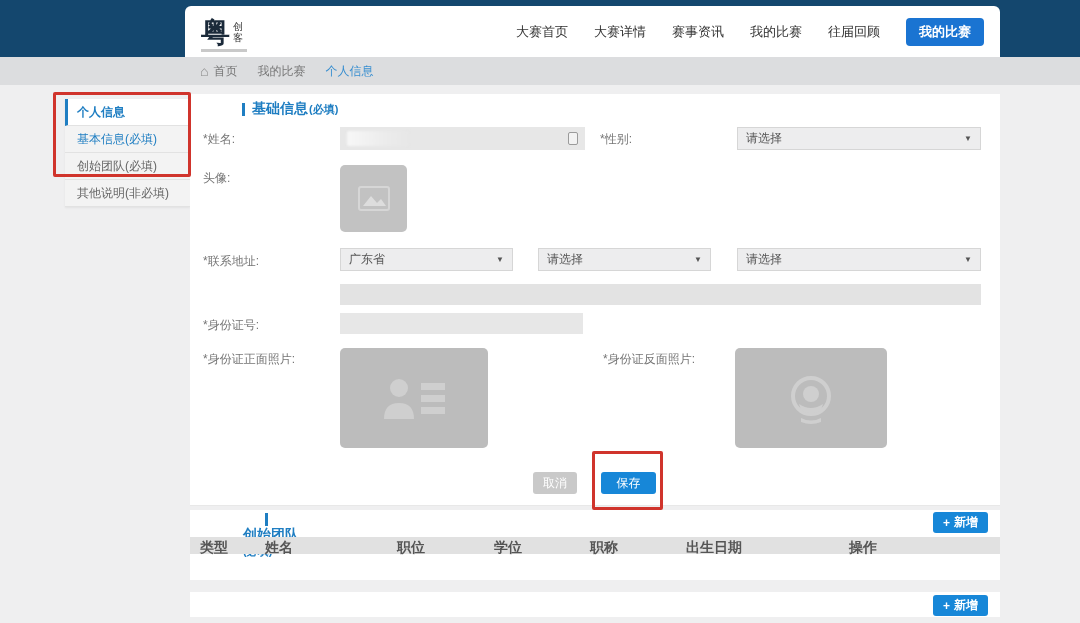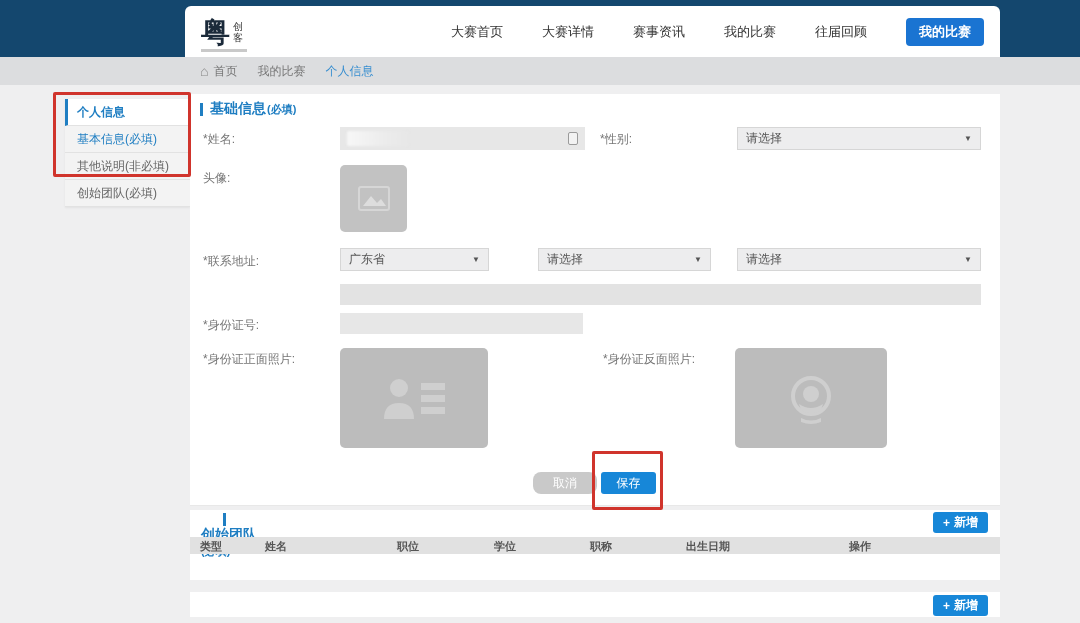--- a/index.html
+++ b/index.html
@@ -8,21 +8,21 @@
 
   
   .topbar { position:absolute; top:0; left:0; width:1080px; height:57px; background:#14476e; }
   .header-card { position:absolute; top:6px; left:185px; width:815px; height:51px; background:#ffffff;
                  border-radius:6px 6px 0 0; display:flex; align-items:center; justify-content:space-between;
                  padding:0 16px; }
   .logo { display:flex; align-items:flex-start; gap:3px; }
   .logo-glyph { font-size:29px; font-weight:bold; color:#1b2a3a; line-height:30px; }
   .logo-stack { display:flex; flex-direction:column; font-size:10px; color:#333; line-height:11px; margin-top:4px; }
   .logo-caption { position:absolute; left:16px; top:43px; width:46px; height:3px; background:#c9c9c9; }
-  .nav { display:flex; align-items:center; gap:39px; }
+  .nav { display:flex; align-items:center; gap:26px; }
   .nav-item { font-size:13px; color:#333; cursor:pointer; white-space:nowrap; }
   .my-btn { background:#1a74d2; color:#fff; font-size:13px; font-weight:bold; padding:5px 13px;
             border-radius:4px; border:none; cursor:pointer; white-space:nowrap; }
 
   
   .crumbbar { position:absolute; top:57px; left:0; width:1080px; height:28px; background:#dcdddf;
               display:flex; align-items:center; padding-left:200px; gap:20px; font-size:12px; color:#777; }
   .crumb-home { display:flex; align-items:center; gap:5px; }
   .home-ic { font-size:14px; color:#8a8a8a; line-height:12px; }
   .crumb-current { color:#3a8fd0; }
@@ -30,21 +30,21 @@
   
   .sidebar { position:absolute; left:65px; top:99px; width:125px; box-shadow:0 1px 2px rgba(0,0,0,.06); }
   .side-item { height:27px; line-height:27px; padding-left:12px; font-size:12px; color:#666;
                background:#f3f3f3; border-bottom:1px solid #e2e2e2; cursor:pointer; white-space:nowrap; }
   .side-item.active { background:#fff; color:#1f7ec2; font-weight:bold; border-left:3px solid #1f7ec2; padding-left:9px; }
   .side-item.link-blue { color:#1f7ec2; }
 
   
   .panel { position:absolute; left:190px; width:810px; background:#fff; }
 
-  .sec-h { position:absolute; display:flex; align-items:baseline; }
+  .sec-h { position:absolute; display:flex; align-items:baseline;margin-left:42px; }
   .sec-bar { width:3px; height:13px; background:#1f7ec2; margin-right:7px; align-self:center; }
   .sec-title { font-size:14px; font-weight:bold; color:#1f7ec2; }
   .sec-suffix { font-size:11px; font-weight:bold; color:#1f7ec2; margin-left:1px; }
   .sec-hint { font-size:11px; color:#999; margin-left:10px; }
 
   .f-label { position:absolute; font-size:12px; color:#757575; white-space:nowrap; }
 
   .t-input { position:absolute; background:#e7e7e7; border:none; }
   .redact { position:absolute; left:7px; top:4px; width:62px; height:15px; border-radius:2px;
             background:linear-gradient(90deg,#f7f7f7,#ececec 60%,#e7e7e7); filter:blur(1px); }
@@ -62,21 +62,21 @@
 
   .btn { position:absolute; border:none; border-radius:3px; color:#fff; font-size:12px; cursor:pointer; }
   .btn-cancel { background:#c9c9c9; }
   .btn-save { background:#1787d8; }
 
   .add-btn { position:absolute; width:55px; height:21px; background:#1787d8; border:none; border-radius:3px;
              color:#fff; font-size:12px; font-weight:bold; display:flex; align-items:center;
              justify-content:center; gap:4px; cursor:pointer; }
 
   .thead { position:absolute; left:190px; top:537px; width:810px; height:17px; background:#e1e1e1; }
-  .th { position:absolute; top:2px; font-size:11px; font-weight:bold; color:#555; white-space:nowrap; }
+  .th { position:absolute; top:2px; font-size:14px; font-weight:bold; color:#555; white-space:nowrap; }
   .empty-row { position:absolute; left:190px; top:558px; width:810px; height:20px; text-align:center;
                font-size:11px; color:#888; line-height:20px; }
 
   .anno { position:absolute; border:3px solid #d0342c; border-radius:2px; pointer-events:none; }
 
   .divider { position:absolute; left:190px; width:810px; height:1px; background:#e8e8e8; }
 
   svg { display:block; }
 </style>
 </head>
@@ -109,22 +109,22 @@
       <span class="home-ic">⌂</span>
       <span>首页</span>
     </span>
     <span>我的比赛</span>
     <span class="crumb-current">个人信息</span>
   </div>
 
   <div class="sidebar">
     <div class="side-item active">个人信息</div>
     <div class="side-item link-blue">基本信息(必填)</div>
+    <div class="side-item">创始团队(必填)</div>
     <div class="side-item">其他说明(非必填)</div>
-    <div class="side-item">创始团队(必填)</div>
   </div>
 
   <div class="panel" style="top:94px; height:412px;"></div>
   <div class="panel" style="top:510px; height:70px;"></div>
   <div class="panel" style="top:592px; height:25px;"></div>
   <div class="divider" style="top:505px;"></div>
 
   <div class="sec-h" style="left:200px; top:100px;">
     <span class="sec-bar"></span>
     <span class="sec-title">基础信息</span>
@@ -146,21 +146,21 @@
   <div class="ph" style="left:340px; top:165px; width:67px; height:67px;">
     <span>
       <svg width="34" height="27" viewBox="0 0 34 27">
         <rect x="2" y="2" width="30" height="23" rx="2" fill="none" stroke="#d6d6d6" stroke-width="2"></rect>
         <path d="M6 21 L14 11 L20 18 L24 14 L29 21 Z" fill="#dddddd"></path>
       </svg>
     </span>
   </div>
 
   <span class="f-label" style="left:203px; top:253px;">*联系地址:</span>
-  <div class="select" style="left:340px; top:248px; width:149px;">
+  <div class="select" style="left:340px; top:248px; width:173px;">
     <span>广东省</span>
     <span class="chev">▼</span>
   </div>
   <div class="select" style="left:538px; top:248px; width:173px;">
     <span>请选择</span>
     <span class="chev">▼</span>
   </div>
   <div class="select" style="left:737px; top:248px; width:244px;">
     <span>请选择</span>
     <span class="chev">▼</span>
@@ -187,21 +187,21 @@
     <span>
       <svg width="56" height="56" viewBox="0 0 56 56">
         <circle cx="28" cy="26" r="18" fill="none" stroke="#cfcfcf" stroke-width="4"></circle>
         <circle cx="28" cy="24" r="8" fill="#cfcfcf"></circle>
         <path d="M16 34 Q28 42 40 34 L38 40 Q28 46 18 40 Z" fill="#cfcfcf"></path>
         <path d="M18 48 Q28 53 38 48 L38 52 Q28 56 18 52 Z" fill="#cfcfcf"></path>
       </svg>
     </span>
   </div>
 
-  <button class="btn btn-cancel" style="left:533px; top:472px; width:64px; height:22px;border-radius:8px;">取消</button>
+  <button class="btn btn-cancel" style="left:533px; top:472px; width:44px; height:22px;">取消</button>
   <button class="btn btn-save" style="left:601px; top:472px; width:55px; height:22px;">保存</button>
 
   <div class="sec-h" style="left:200px; top:513px;flex-direction:column;">
     <span class="sec-bar"></span>
     <span class="sec-title">创始团队</span>
     <span class="sec-suffix">(必填)</span>
   </div>
   <button class="add-btn" style="left:933px; top:512px;">
     <span>+</span>
     <span>新增</span>

